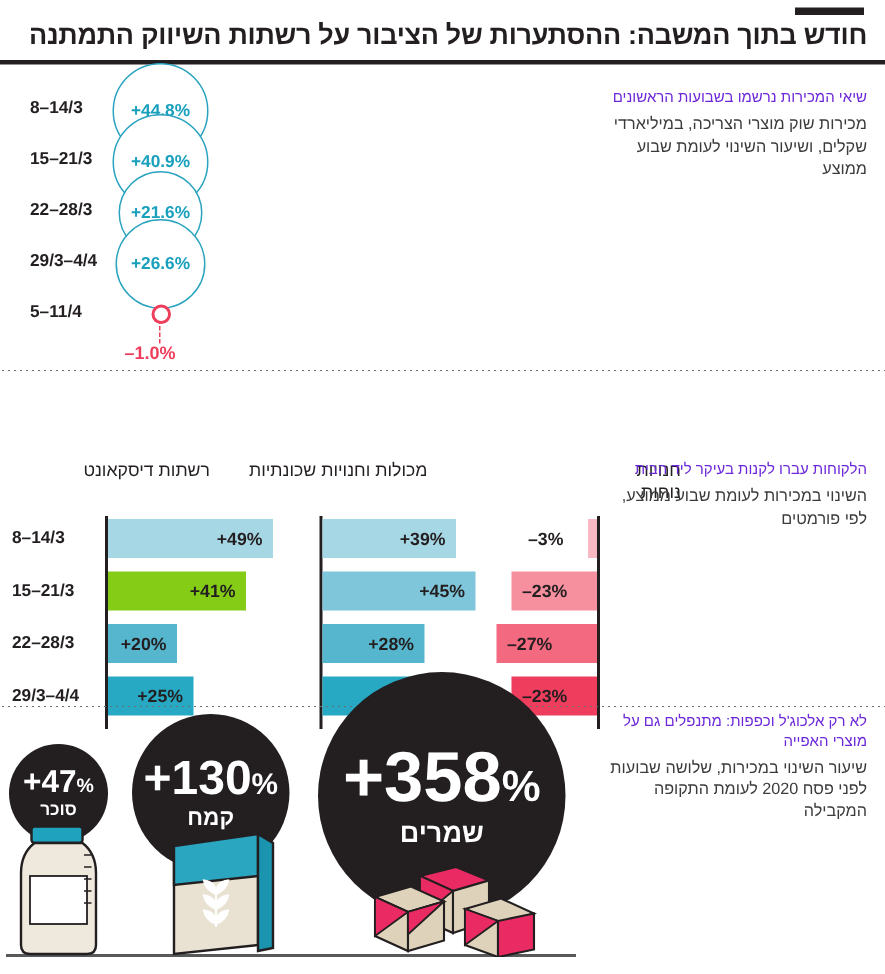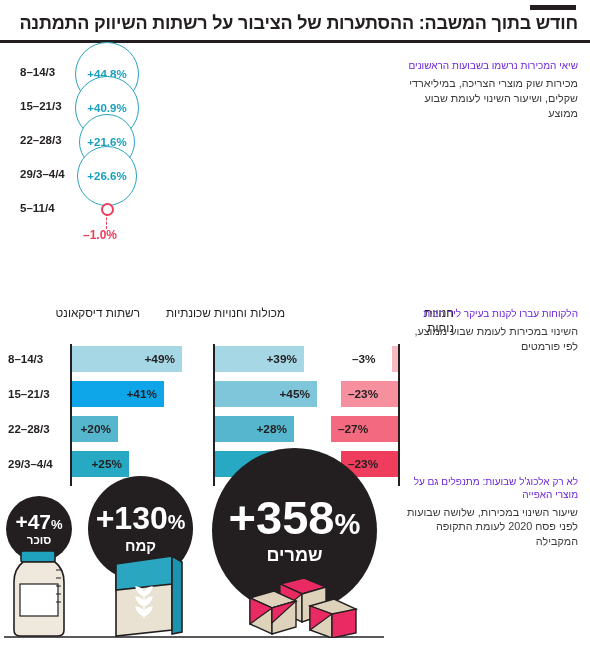--- a/index.html
+++ b/index.html
@@ -196,27 +196,27 @@
     <div class="axis" style="left:70px;top:44px;height:142px;"></div>
     <div class="axis" style="left:213px;top:44px;height:142px;"></div>
     <div class="axis" style="left:398px;top:44px;height:142px;"></div>
 
     <div class="s2-label" style="left:8px;top:46px;">8–14/3</div>
     <div class="s2-label" style="left:8px;top:81px;">15–21/3</div>
     <div class="s2-label" style="left:8px;top:116px;">22–28/3</div>
     <div class="s2-label" style="left:8px;top:151px;">29/3–4/4</div>
 
     <div class="s2-bar pos" style="left:72px;top:46px;width:110px;background:#a6d7e4;">+49%</div>
-    <div class="s2-bar pos" style="left:72px;top:81px;width:92px;background:#0ea5e9;padding-left:36px;">+41%</div>
+    <div class="s2-bar pos" style="left:72px;top:81px;width:92px;background:#84cc16;padding-left:36px;">+41%</div>
     <div class="s2-bar pos" style="left:72px;top:116px;width:46px;background:#55b6cd;">+20%</div>
     <div class="s2-bar pos" style="left:72px;top:151px;width:57px;background:#27a9c4;">+25%</div>
 
     <div class="s2-bar pos" style="left:215px;top:46px;width:89px;background:#a6d7e4;">+39%</div>
     <div class="s2-bar pos" style="left:215px;top:81px;width:102px;background:#7fc6da;">+45%</div>
-    <div class="s2-bar pos" style="left:215px;top:116px;width:79px;background:#55b6cd;">+28%</div>
+    <div class="s2-bar pos" style="left:215px;top:116px;width:68px;background:#55b6cd;">+28%</div>
     <div class="s2-bar pos" style="left:215px;top:151px;width:80px;background:#27a9c4;">+35%</div>
 
     <div class="s2-bar neg" style="left:392px;top:46px;width:6px;background:#f9b9c2;"></div>
     <div class="s2-negval" style="left:352px;top:46px;">–3%</div>
 
     <div class="s2-bar neg" style="left:341px;top:81px;width:57px;background:#f6909f;"></div>
     <div class="s2-negval" style="left:348px;top:81px;">–23%</div>
 
     <div class="s2-bar neg" style="left:331px;top:116px;width:67px;background:#f3697f;"></div>
     <div class="s2-negval" style="left:338px;top:116px;">–27%</div>
@@ -286,18 +286,18 @@
       <path d="M4 26 l22 10 l-22 16 z" fill="#ea2a63" stroke="#231f20" stroke-width="1.2"></path>
       <path d="M26 36 l24 -7 l-24 22 z" fill="#ea2a63" stroke="#231f20" stroke-width="1.2"></path>
 
       <path d="M64 34 l24 -7 l22 10 l-24 7 z" fill="#ded2bb" stroke="#231f20" stroke-width="1.4"></path>
       <path d="M64 34 v24 l22 8 v-24 z" fill="#ded2bb" stroke="#231f20" stroke-width="1.4"></path>
       <path d="M86 42 l24 -5 v24 l-24 5 z" fill="#ea2a63" stroke="#231f20" stroke-width="1.4"></path>
       <path d="M64 34 l22 8 l-22 16 z" fill="#ea2a63" stroke="#231f20" stroke-width="1.2"></path>
     </svg>
 
     <div class="caption" style="right:12px;top:2px;width:186px;">
-      <div class="ctitle">לא רק אלכוג'ל שבועות: מתנפלים גם על מוצרי האפייה</div>
+      <div class="ctitle">לא רק אלכוג'ל וכפפות: מתנפלים גם על מוצרי האפייה</div>
       <div class="csub">שיעור השינוי במכירות, שלושה שבועות לפני פסח 2020 לעומת התקופה המקבילה</div>
     </div>
   </div>
 
 </div>
 
 </body></html>

